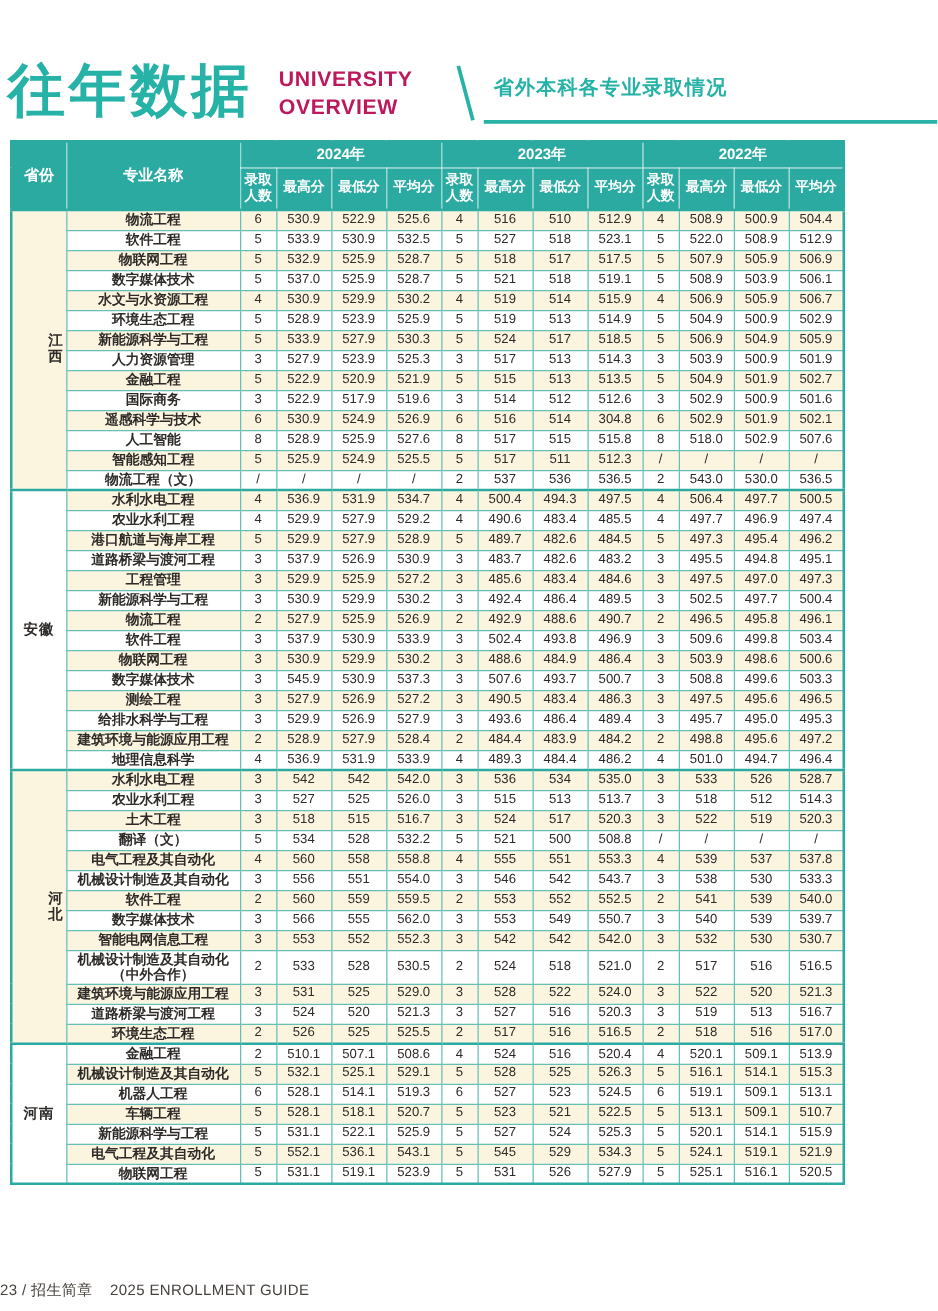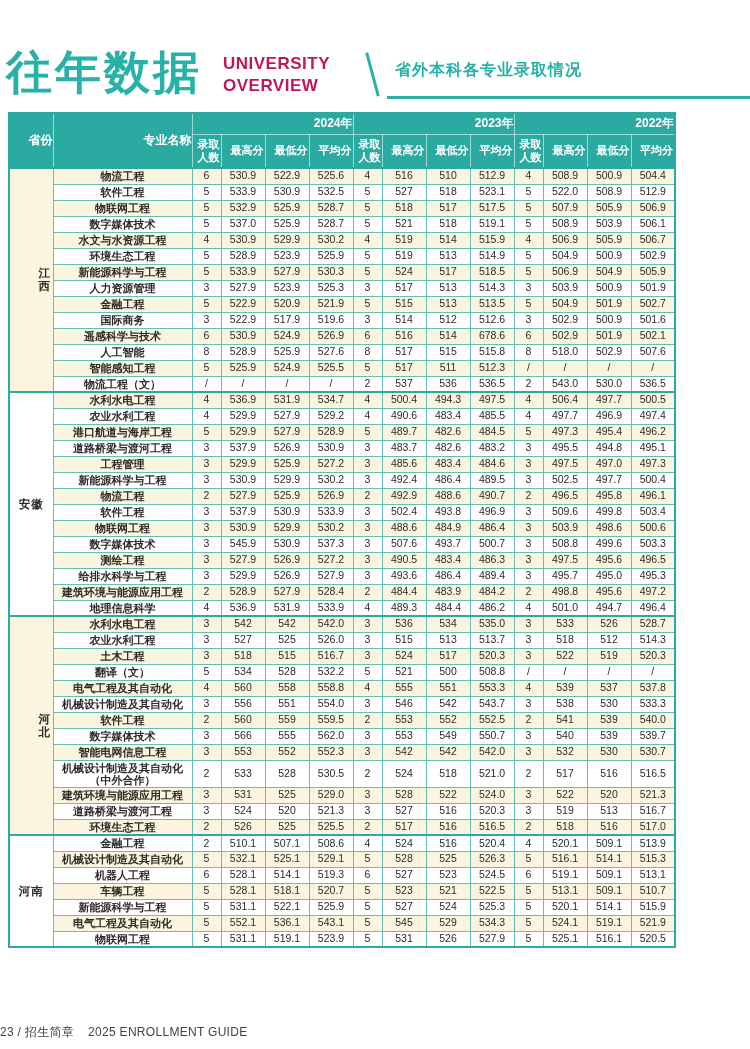--- a/index.html
+++ b/index.html
@@ -37,21 +37,21 @@
     width:657px; margin-left:8px;
     border:2px solid #2baaa1;
   }
   .score-table col.c-province { width:44px; }
   .score-table col.c-major    { width:139px; }
   .score-table col.c-count    { width:29px; }
   .score-table col.c-score    { width:44px; }
 
   .score-table thead th {
     background:#2baaa1; color:#ffffff; font-weight:bold;
-    border:1px solid rgba(255,255,255,.55); text-align:right; vertical-align:middle;
+    border:1px solid rgba(255,255,255,.55); text-align:center; vertical-align:middle;
   }
   .score-table thead tr.year-row th { font-size:12px; height:21px; }
   .score-table thead tr.sub-row th  { font-size:11px; height:34px; line-height:1.2; padding:2px 1px; }
 
   .score-table td {
     border:1px solid #66bfb7; text-align:center; vertical-align:middle;
     font-size:10.5px; height:16px; line-height:1.1; padding:1px;
   }
   .score-table td.major { font-weight:bold; font-size:11px; }
   .score-table td.province { font-weight:bold; font-size:11.5px; letter-spacing:1px; }
@@ -277,21 +277,21 @@
   </tr>
       <tr class="stripe-cream">
     <td class="major">遥感科学与技术</td>
     <td class="num">6</td>
     <td class="num">530.9</td>
     <td class="num">524.9</td>
     <td class="num">526.9</td>
     <td class="num">6</td>
     <td class="num">516</td>
     <td class="num">514</td>
-    <td class="num">678.6</td>
+    <td class="num">304.8</td>
     <td class="num">6</td>
     <td class="num">502.9</td>
     <td class="num">501.9</td>
     <td class="num">502.1</td>
   </tr>
       <tr class="stripe-white">
     <td class="major">人工智能</td>
     <td class="num">8</td>
     <td class="num">528.9</td>
     <td class="num">525.9</td>

